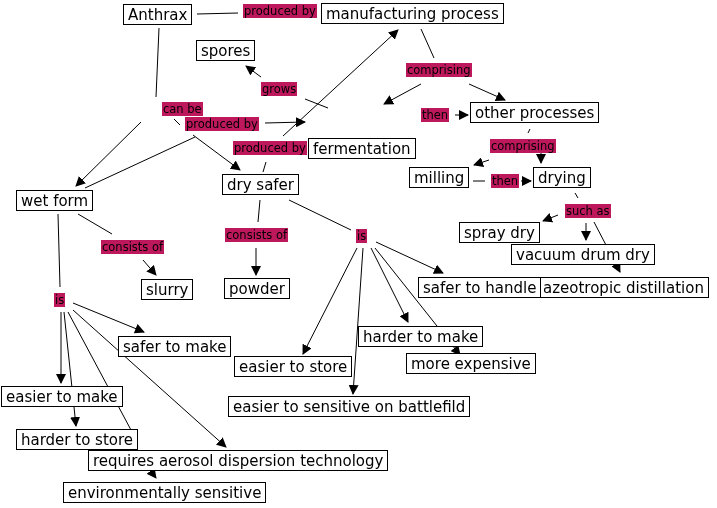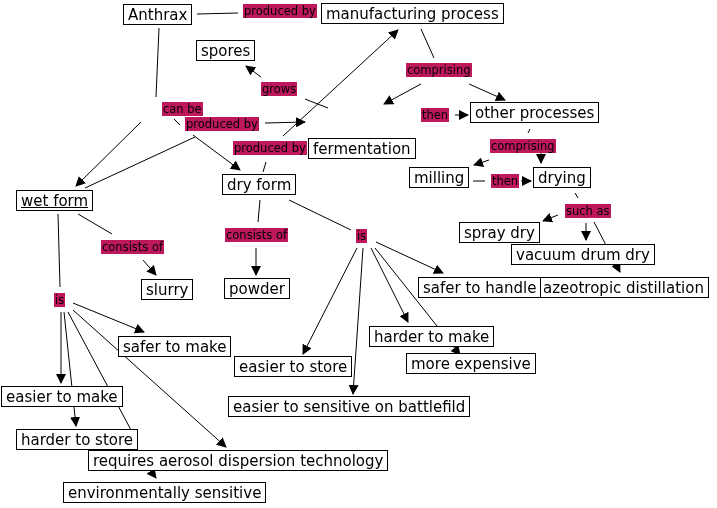--- a/index.html
+++ b/index.html
@@ -98,30 +98,30 @@
   <span class="lbl" style="left:356px;top:229px;">is</span>
   <span class="lbl" style="left:54px;top:293px;">is</span>
 
   <div class="node" style="left:123px;top:4px;">Anthrax</div>
   <div class="node" style="left:321px;top:3px;">manufacturing process</div>
   <div class="node" style="left:196px;top:40px;text-align:right;">spores</div>
   <div class="node" style="left:308px;top:109px;margin-top:29px;">fermentation</div>
   <div class="node" style="left:470px;top:102px;">other processes</div>
   <div class="node" style="left:409px;top:167px;">milling</div>
   <div class="node" style="left:533px;top:167px;">drying</div>
-  <div class="node" style="left:16px;top:190px;text-decoration:underline;">wet form</div>
-  <div class="node" style="left:222px;top:174px;">dry form</div>
+  <div class="node" style="left:16px;top:190px;">wet form</div>
+  <div class="node" style="left:222px;top:174px;">dry safer</div>
   <div class="node" style="left:459px;top:222px;">spray dry</div>
   <div class="node" style="left:511px;top:244px;">vacuum drum dry</div>
   <div class="node" style="left:538px;top:277px;">azeotropic distillation</div>
   <div class="node" style="left:418px;top:277px;">safer to handle</div>
   <div class="node" style="left:141px;top:279px;">slurry</div>
   <div class="node" style="left:224px;top:278px;">powder</div>
   <div class="node" style="left:118px;top:336px;">safer to make</div>
-  <div class="node" style="left:369px;top:326px;">harder to make</div>
+  <div class="node" style="left:358px;top:326px;">harder to make</div>
   <div class="node" style="left:234px;top:356px;">easier to store</div>
   <div class="node" style="left:406px;top:353px;">more expensive</div>
   <div class="node" style="left:1px;top:386px;">easier to make</div>
   <div class="node" style="left:228px;top:396px;">easier to sensitive on battlefild</div>
   <div class="node" style="left:16px;top:429px;">harder to store</div>
   <div class="node" style="left:88px;top:450px;">requires aerosol dispersion technology</div>
   <div class="node" style="left:63px;top:482px;">environmentally sensitive</div>
 </div>
 
 </body></html>

